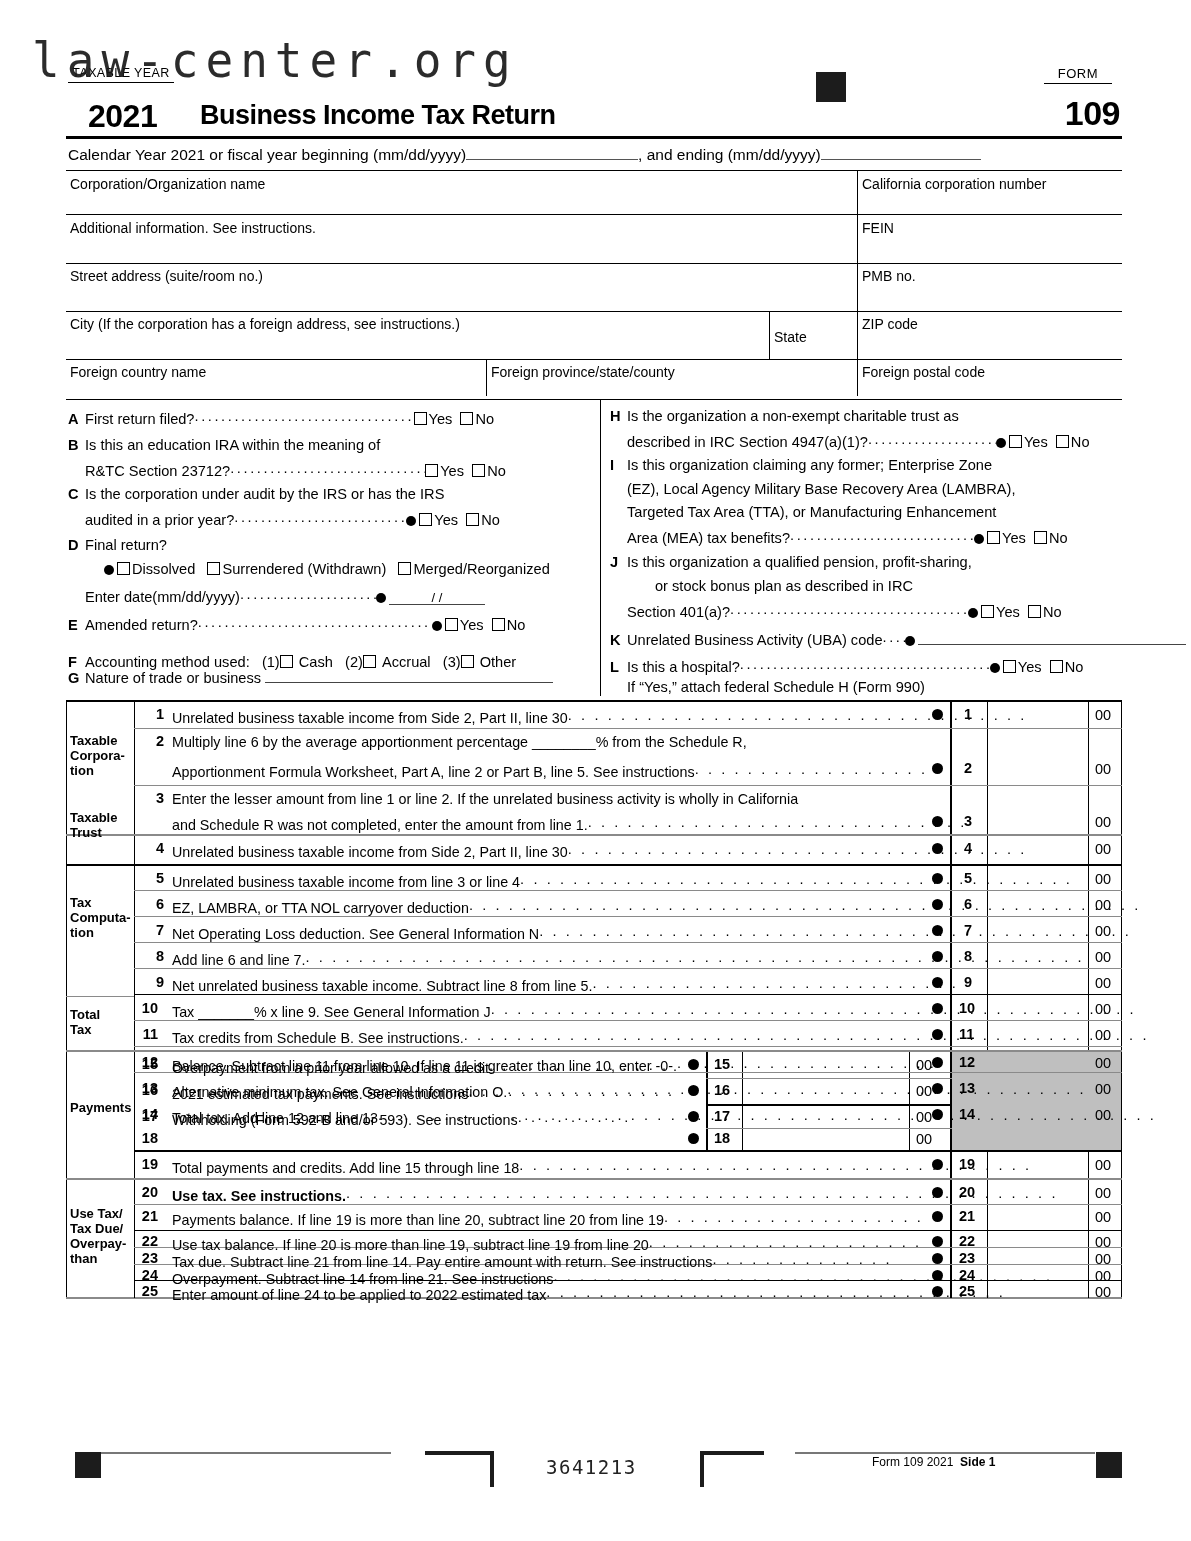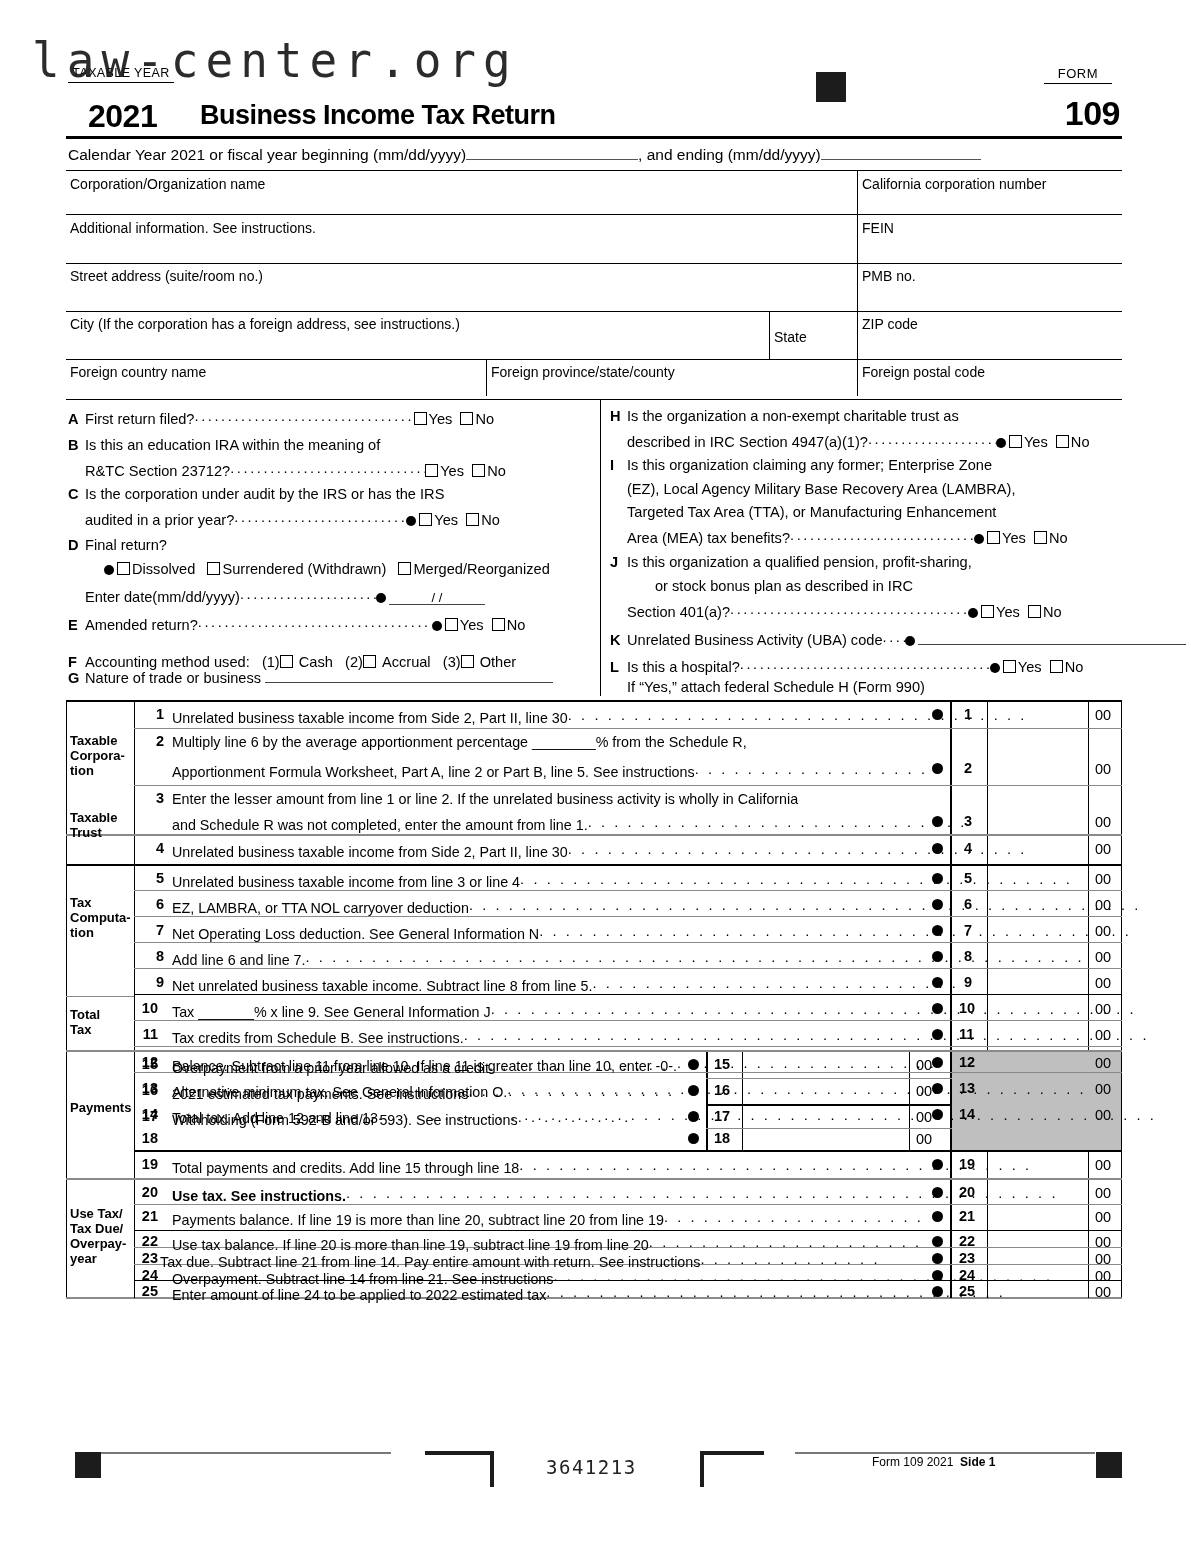--- a/index.html
+++ b/index.html
@@ -468,21 +468,21 @@
 Trust</div>
     <div class="seclbl" style="top:195px;white-space:pre;">Tax
 Computa-
 tion</div>
     <div class="seclbl" style="top:307px;white-space:pre;">Total
 Tax</div>
     <div class="seclbl" style="top:400px;white-space:pre;">Payments</div>
     <div class="seclbl" style="top:506px;white-space:pre;">Use Tax/
 Tax Due/
 Overpay-
-year</div>
+than</div>
 
     <div class="rnum" style="left:80px;top:6px;">1</div>
     <div class="rtxt" style="left:106px;top:7px;"><span>Unrelated business taxable income from Side 2, Part II, line 30</span><span class="dots"> . . . . . . . . . . . . . . . . . . . . . . . . . . . . . . . . . . .</span></div>
     <div class="gbullet" style="left:866px;top:9px;"></div>
     <div class="amtnum" style="left:898px;top:6px;">1</div>
     <div class="cents" style="left:1029px;top:7px;">00</div>
     <div style="position:absolute;left:923px;top:2px;width:98px;height:24px;"></div>
 
     <div class="rnum" style="left:80px;top:33px;">2</div>
     <div class="rtxt" style="left:106px;top:34px;">Multiply line 6 by the average apportionment percentage ________% from the Schedule R,</div>
@@ -626,21 +626,21 @@
     <div style="position:absolute;left:923px;top:505px;width:98px;height:22px;"></div>
 
     <div class="rnum" style="left:74px;top:533px;">22</div>
     <div class="rtxt" style="left:106px;top:534px;"><span>Use tax balance. If line 20 is more than line 19, subtract line 19 from line 20</span><span class="dots"> . . . . . . . . . . . . . . . . . . . . .</span></div>
     <div class="gbullet" style="left:866px;top:536px;"></div>
     <div class="amtnum" style="left:893px;top:533px;">22</div>
     <div class="cents" style="left:1029px;top:534px;">00</div>
     <div style="position:absolute;left:923px;top:530px;width:98px;height:20px;"></div>
 
     <div class="rnum" style="left:74px;top:550px;">23</div>
-    <div class="rtxt" style="left:94px;top:551px;"><span>Tax due. Subtract line 21 from line 14. Pay entire amount with return. See instructions</span><span class="dots"> . . . . . . . . . . . . . .</span></div>
+    <div class="rtxt" style="left:106px;top:551px;"><span>Tax due. Subtract line 21 from line 14. Pay entire amount with return. See instructions</span><span class="dots"> . . . . . . . . . . . . . .</span></div>
     <div class="gbullet" style="left:866px;top:553px;"></div>
     <div class="amtnum" style="left:893px;top:550px;">23</div>
     <div class="cents" style="left:1029px;top:551px;">00</div>
     <div style="position:absolute;left:923px;top:547px;width:98px;height:18px;"></div>
 
     <div class="rnum" style="left:74px;top:567px;">24</div>
     <div class="rtxt" style="left:106px;top:568px;"><span>Overpayment. Subtract line 14 from line 21. See instructions</span><span class="dots"> . . . . . . . . . . . . . . . . . . . . . . . . . . . . . . . . . . . . . .</span></div>
     <div class="gbullet" style="left:866px;top:570px;"></div>
     <div class="amtnum" style="left:893px;top:567px;">24</div>
     <div class="cents" style="left:1029px;top:568px;">00</div>

